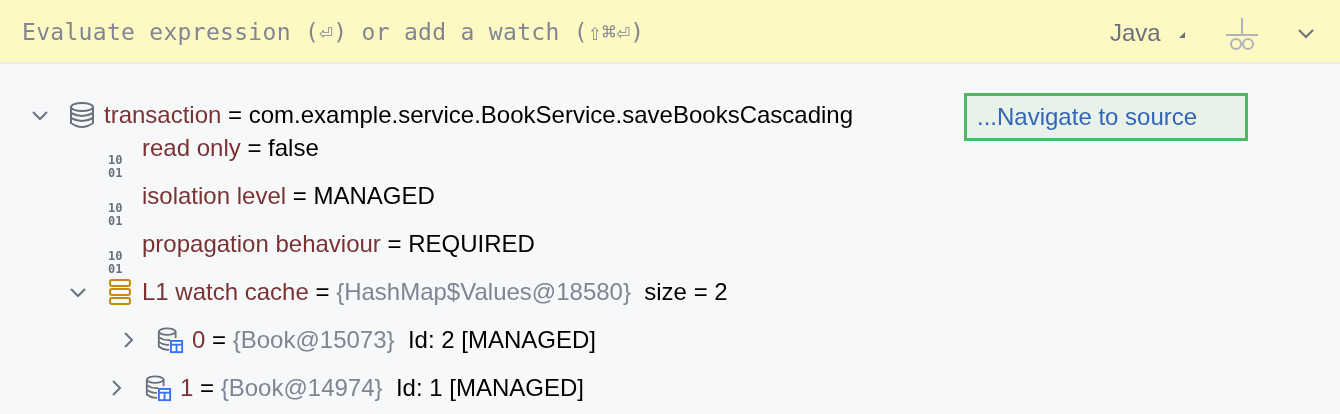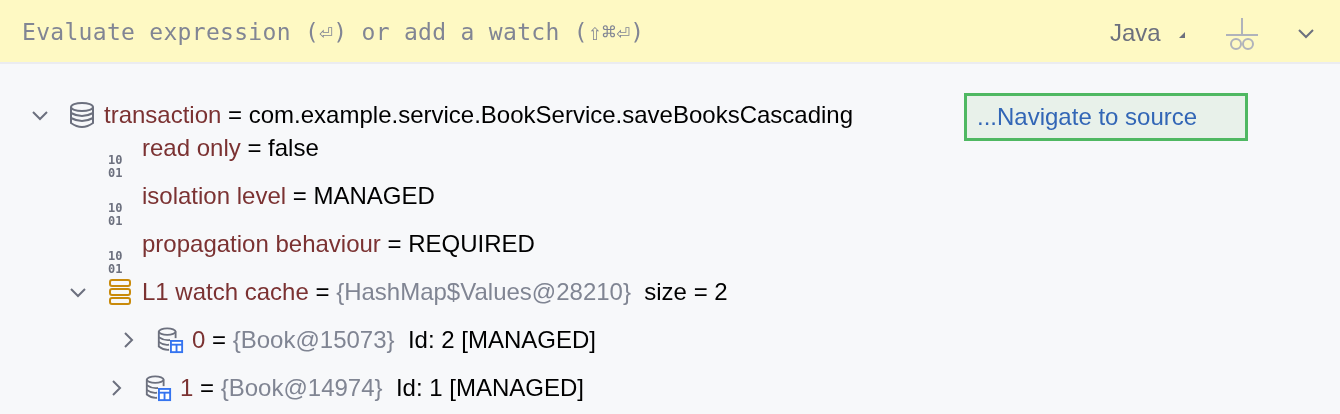--- a/index.html
+++ b/index.html
@@ -122,21 +122,21 @@
   <div class="row" style="left:0; top:194px; width:1340px;">
     <svg class="toggle" style="left:68px;" viewBox="0 0 20 20">
       <polyline points="3,7 10,14 17,7" fill="none" stroke="#6c707e" stroke-width="2"></polyline>
     </svg>
     <svg class="icon" style="left:106px;" viewBox="0 0 28 28">
       <rect x="4" y="2" width="20" height="6" rx="2" fill="none" stroke="#c98a0a" stroke-width="2"></rect>
       <rect x="4" y="11" width="20" height="6" rx="2" fill="none" stroke="#c98a0a" stroke-width="2"></rect>
       <rect x="4" y="20" width="20" height="6" rx="2" fill="none" stroke="#c98a0a" stroke-width="2"></rect>
     </svg>
     <div class="text" style="left:142px;">
-      <span class="name">L1 watch cache</span><span class="eq"> = </span><span class="ref">{HashMap$Values@28210}</span>&nbsp;&nbsp;<span class="val">size = 2</span>
+      <span class="name">L1 watch cache</span><span class="eq"> = </span><span class="ref">{HashMap$Values@18580}</span>&nbsp;&nbsp;<span class="val">size = 2</span>
     </div>
   </div>
 
   <div class="row" style="left:12px; top:242px; width:1340px;">
     <svg class="toggle" style="left:106px;" viewBox="0 0 20 20">
       <polyline points="7,3 14,10 7,17" fill="none" stroke="#6c707e" stroke-width="2"></polyline>
     </svg>
     <svg class="icon" style="left:144px;" viewBox="0 0 30 30">
       <ellipse cx="12" cy="6" rx="9" ry="3.5" fill="none" stroke="#6c707e" stroke-width="2"></ellipse>
       <path d="M3 6 V22 Q8 26 14 25.5" fill="none" stroke="#6c707e" stroke-width="2"></path>

